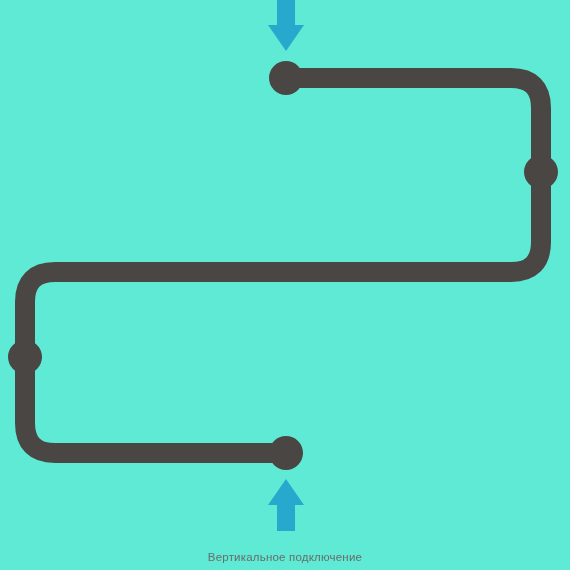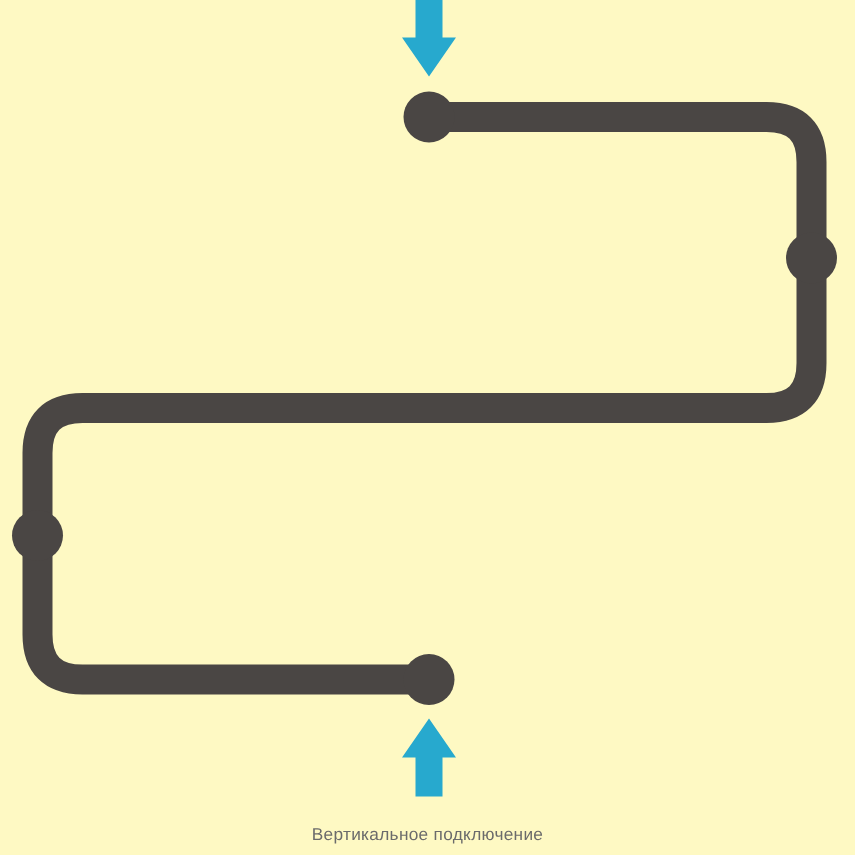--- a/index.html
+++ b/index.html
@@ -10,21 +10,21 @@
     width: 570px;
     height: 570px;
     background: #ffffff;
     font-family: "Liberation Sans", sans-serif;
     overflow: hidden;
   }
   #diagram-root {
     position: relative;
     width: 570px;
     height: 570px;
-    background: #fef9c3;
+    background: #5eead4;
   }
   #pipe-svg {
     position: absolute;
     left: 0;
     top: 0;
     width: 570px;
     height: 570px;
     display: block;
   }
   #caption {

